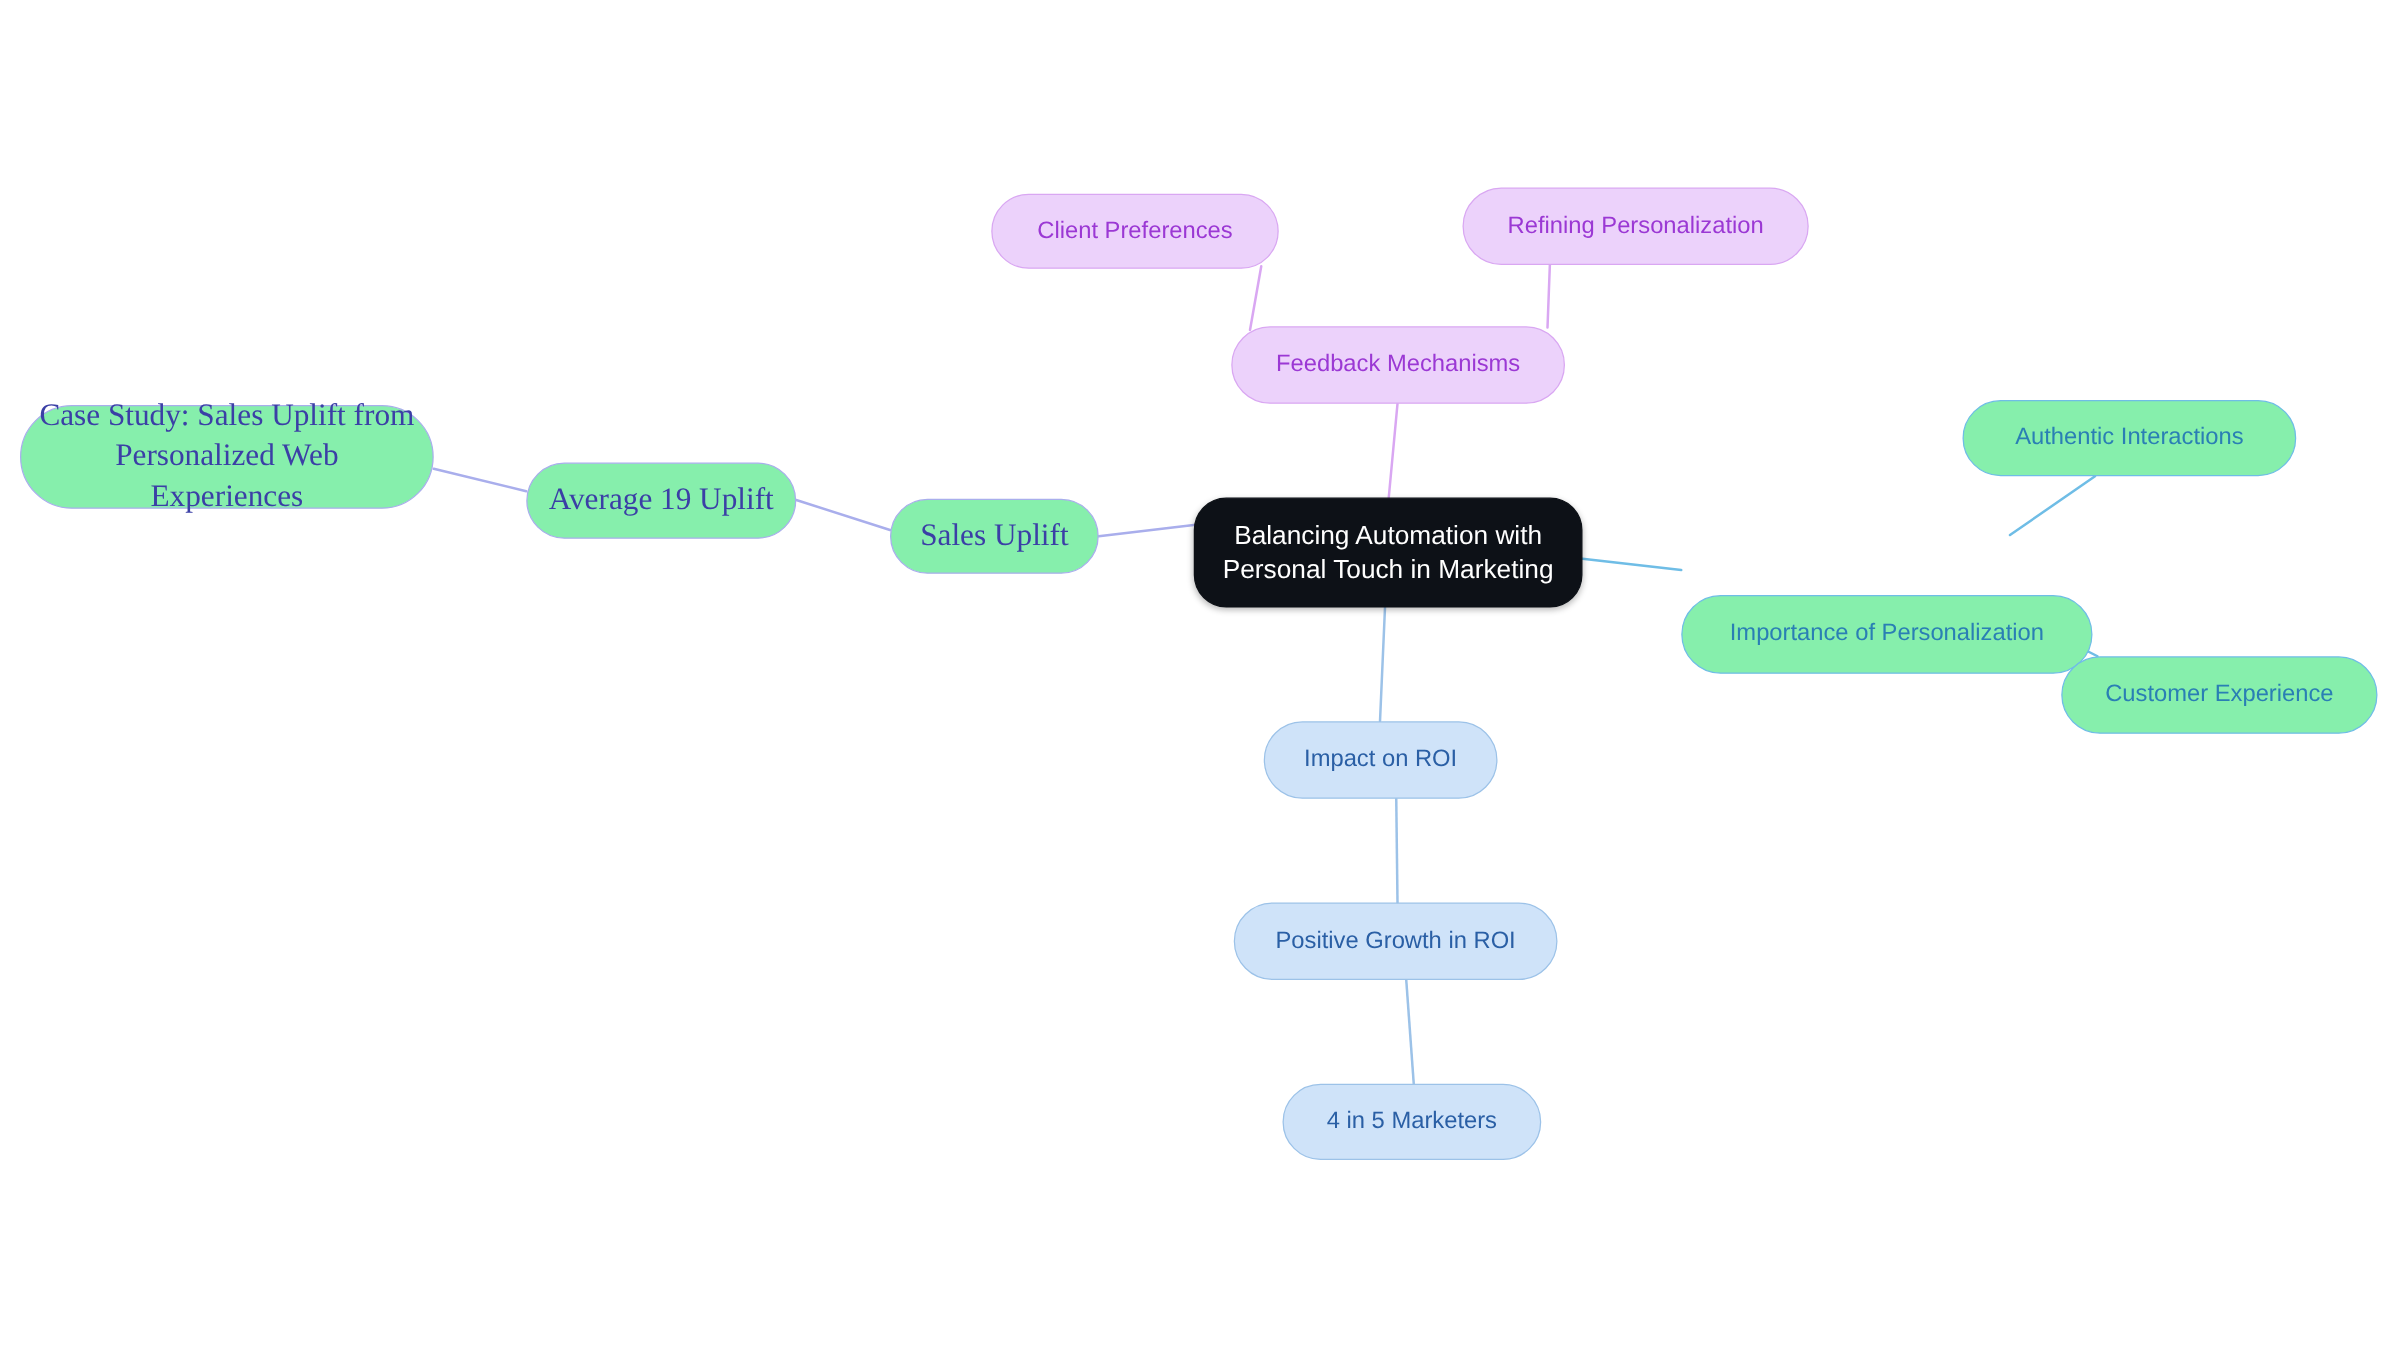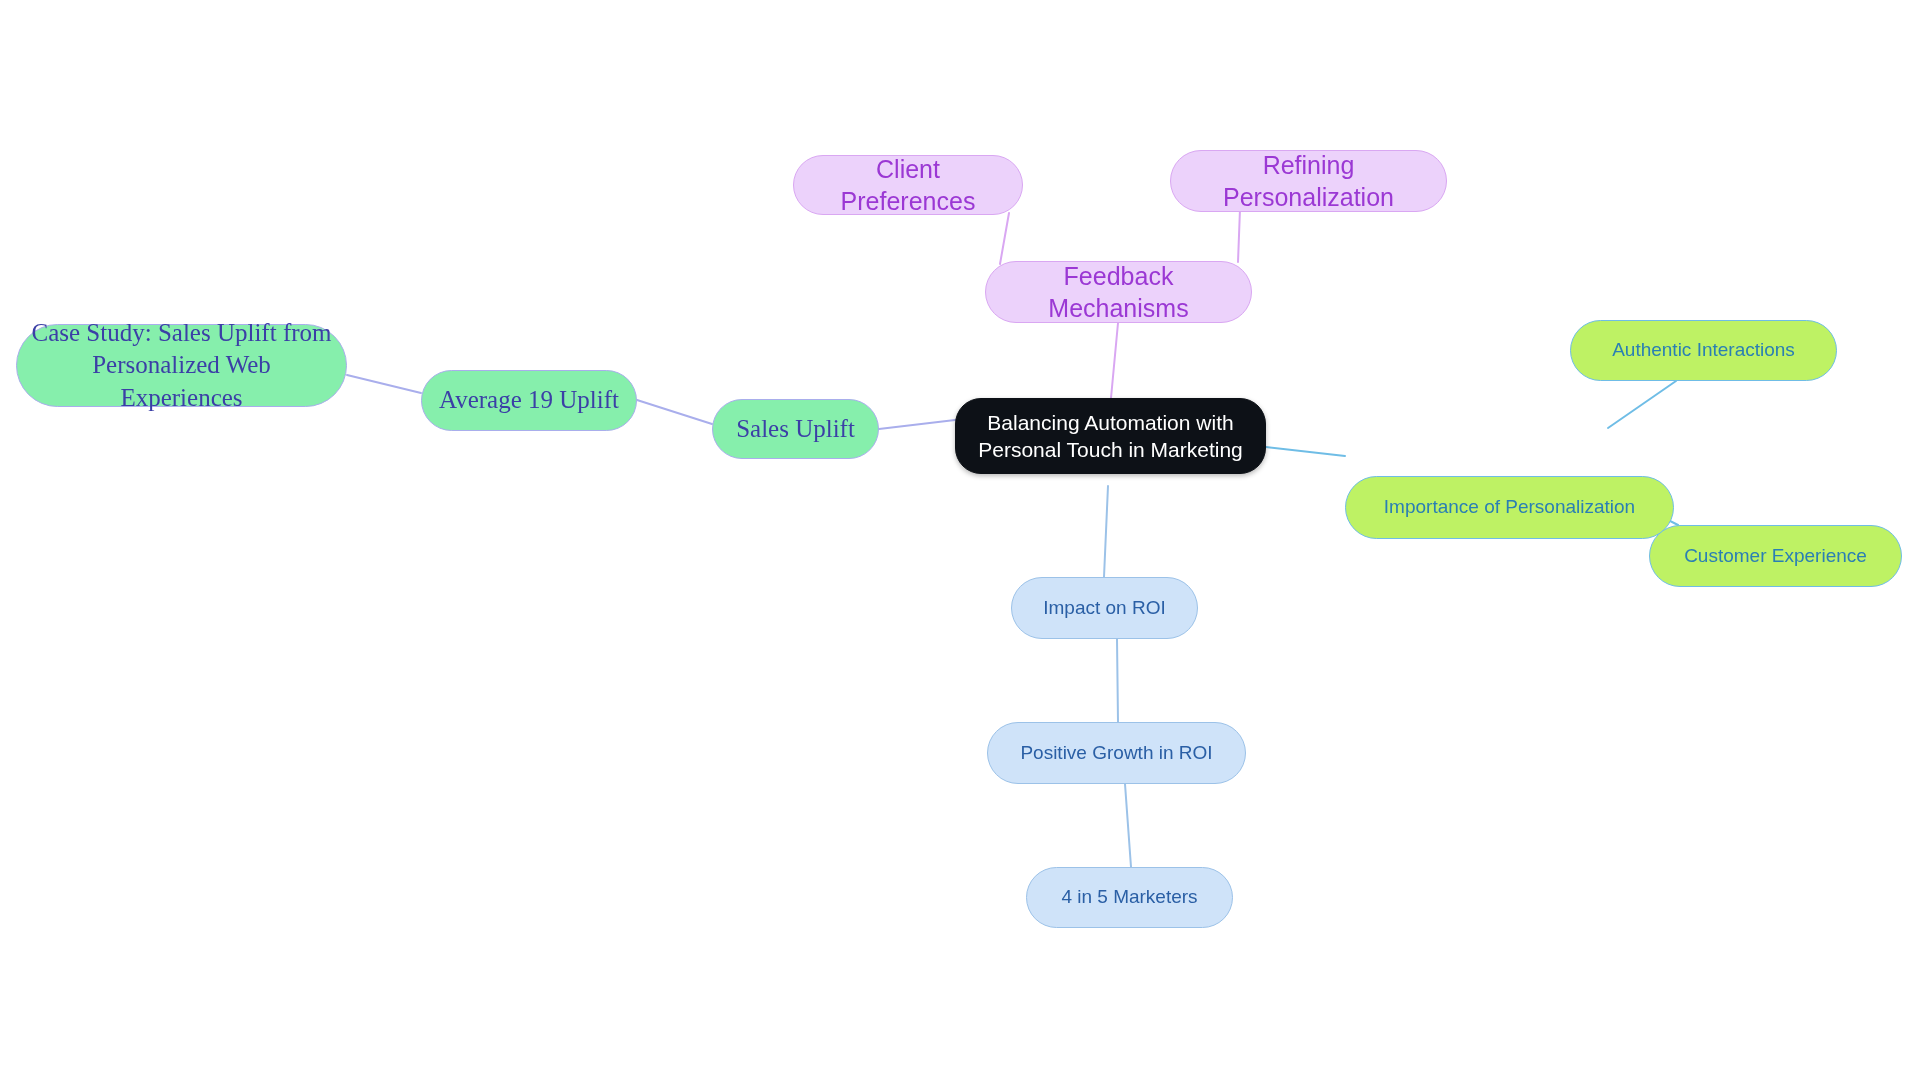--- a/index.html
+++ b/index.html
@@ -52,35 +52,35 @@
     font-size: 21px;
     border-radius: 26px;
     box-shadow: 0 2px 5px rgba(0,0,0,0.28);
   }
 
   
   .node.violet {
     background: #ecd2fb;
     border-color: #d9a7f2;
     color: #9b38d4;
-    font-size: 25px;
+    font-size: 19px;
   }
 
   
   .node.lavender {
     background: #86efac;
     border-color: #a9aeec;
     color: #3b3fa6;
     font-size: 25px;
     font-family: Liberation Serif, serif;
   }
 
   
   .node.sky {
-    background: #bef264;
+    background: #86efac;
     border-color: #6fbde6;
     color: #2a7fb4;
     font-size: 19px;
   }
 
   
   .node.pale {
     background: #cfe3f9;
     border-color: #9cc2e8;
     color: #2a5fa5;
@@ -100,21 +100,21 @@
       <line x1="712" y1="424" x2="637" y2="400" stroke="#a9aeec" stroke-width="2" stroke-linecap="round"></line>
       <line x1="421" y1="393" x2="347" y2="375" stroke="#a9aeec" stroke-width="2" stroke-linecap="round"></line>
       <line x1="1266" y1="447" x2="1345" y2="456" stroke="#6fbde6" stroke-width="2" stroke-linecap="round"></line>
       <line x1="1608" y1="428" x2="1676" y2="381" stroke="#6fbde6" stroke-width="2" stroke-linecap="round"></line>
       <line x1="1611" y1="491" x2="1678" y2="525" stroke="#6fbde6" stroke-width="2" stroke-linecap="round"></line>
       <line x1="1108" y1="486" x2="1104" y2="577" stroke="#9cc2e8" stroke-width="2" stroke-linecap="round"></line>
       <line x1="1117" y1="639" x2="1118" y2="722" stroke="#9cc2e8" stroke-width="2" stroke-linecap="round"></line>
       <line x1="1125" y1="784" x2="1131" y2="867" stroke="#9cc2e8" stroke-width="2" stroke-linecap="round"></line>
     </svg>
 
-  <div class="node root" style="left: 955px; top: 398px; width: 311px; height: 76px;">Balancing Automation with
+  <div class="node root" style="left: 955px; top: 398px; width: 311px; height: 88px;">Balancing Automation with
 Personal Touch in Marketing</div>
 
   <div class="node violet" style="left: 985px; top: 261px; width: 267px; height: 62px;">Feedback Mechanisms</div>
 
   <div class="node violet" style="left: 793px; top: 155px; width: 230px; height: 60px;">Client Preferences</div>
 
   <div class="node violet" style="left: 1170px; top: 150px; width: 277px; height: 62px;">Refining Personalization</div>
 
   <div class="node lavender" style="left: 712px; top: 399px; width: 167px; height: 60px;">Sales Uplift</div>
 

